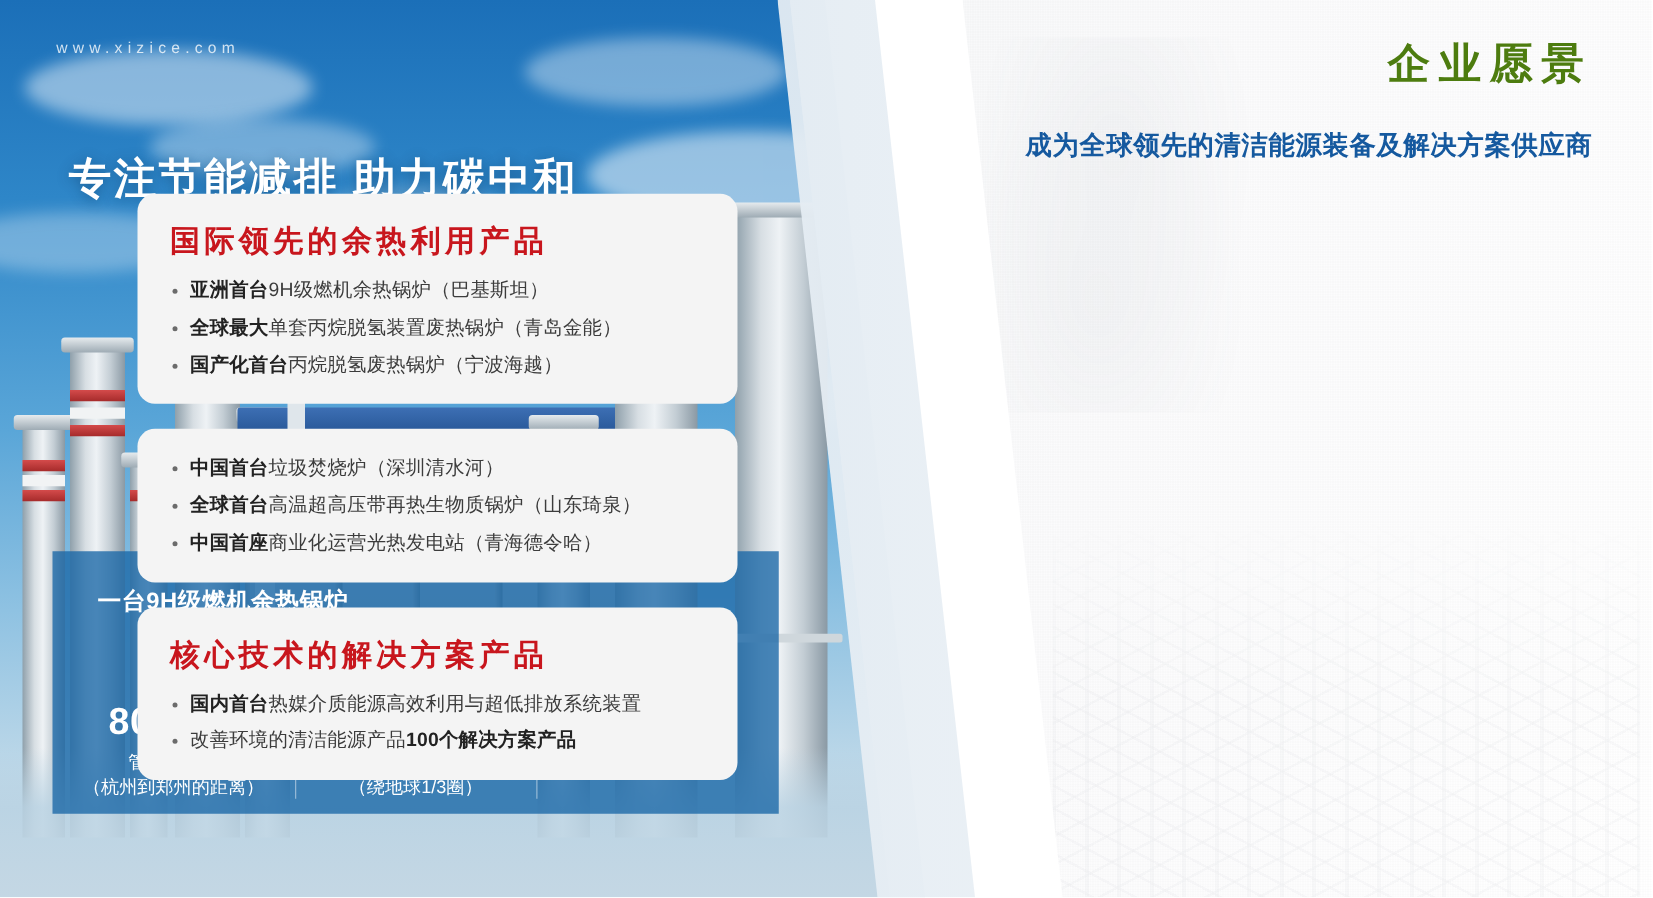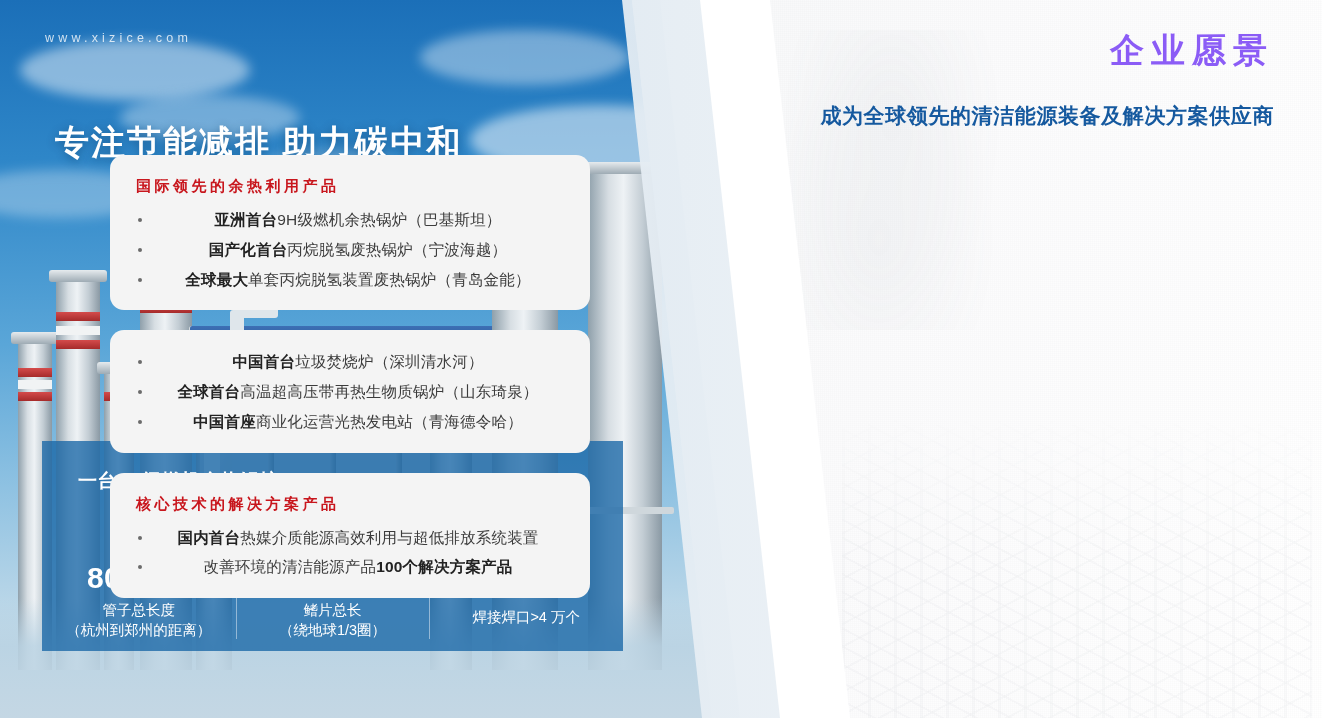--- a/index.html
+++ b/index.html
@@ -147,37 +147,37 @@
   
   .grain{
     position:absolute; inset:0; pointer-events:none; opacity:.5;
     background-image:
       repeating-linear-gradient(0deg, rgba(0,0,0,.016) 0 1px, rgba(0,0,0,0) 1px 2px),
       repeating-linear-gradient(90deg, rgba(0,0,0,.016) 0 1px, rgba(0,0,0,0) 1px 2px);
   }
 
   .vision-head{ position:absolute; right:48px; top:28px; text-align:right; }
   .vision-title{
-    color:#8b5cf6; font-size:34px; font-weight:bold; letter-spacing:7px;
+    color:#4d7c0f; font-size:34px; font-weight:bold; letter-spacing:7px;
     font-family:"Liberation Sans","DejaVu Sans",sans-serif;
   }
   .vision-sub{
     margin-top:28px; color:#15599f; font-size:21px; font-weight:bold; letter-spacing:.6px;
   }
 
   .cards{ position:absolute; left:110px; top:155px; width:480px; }
   .card{
     position:relative; background:#f4f4f4; border-radius:14px;
     padding:22px 26px 20px 26px; margin-bottom:20px;
   }
   .card-title{
-    color:#c8161d; font-size:15px; font-weight:bold; letter-spacing:3.5px;
+    color:#c8161d; font-size:24px; font-weight:bold; letter-spacing:3.5px;
     margin-bottom:14px;
   }
-  .bullets{ list-style:none;text-align:center; }
+  .bullets{ list-style:none; }
   .bullets li{
     position:relative; padding-left:16px; margin-bottom:9px;
     font-size:15.5px; color:#3c3c3c; line-height:1.34; letter-spacing:.2px;
   }
   .bullets li:last-child{ margin-bottom:0; }
   .bullets li:before{
     content:""; position:absolute; left:2px; top:8px;
     width:4px; height:4px; border-radius:50%; background:#6b6b6b;
   }
   .bullets li b{ font-weight:bold; color:#222; }
@@ -348,22 +348,22 @@
     <div class="vision-title">企业愿景</div>
     <div class="vision-sub">成为全球领先的清洁能源装备及解决方案供应商</div>
   </div>
 
   <div class="cards">
 
     <div class="card">
       <div class="card-title">国际领先的余热利用产品</div>
       <ul class="bullets">
         <li><b>亚洲首台</b><span>9H级燃机余热锅炉（巴基斯坦）</span></li>
+        <li><b>全球最大</b><span>单套丙烷脱氢装置废热锅炉（青岛金能）</span></li>
         <li><b>国产化首台</b><span>丙烷脱氢废热锅炉（宁波海越）</span></li>
-        <li><b>全球最大</b><span>单套丙烷脱氢装置废热锅炉（青岛金能）</span></li>
       </ul>
     </div>
 
     <div class="card">
       <ul class="bullets">
         <li><b>中国首台</b><span>垃圾焚烧炉（深圳清水河）</span></li>
         <li><b>全球首台</b><span>高温超高压带再热生物质锅炉（山东琦泉）</span></li>
         <li><b>中国首座</b><span>商业化运营光热发电站（青海德令哈）</span></li>
       </ul>
     </div>

